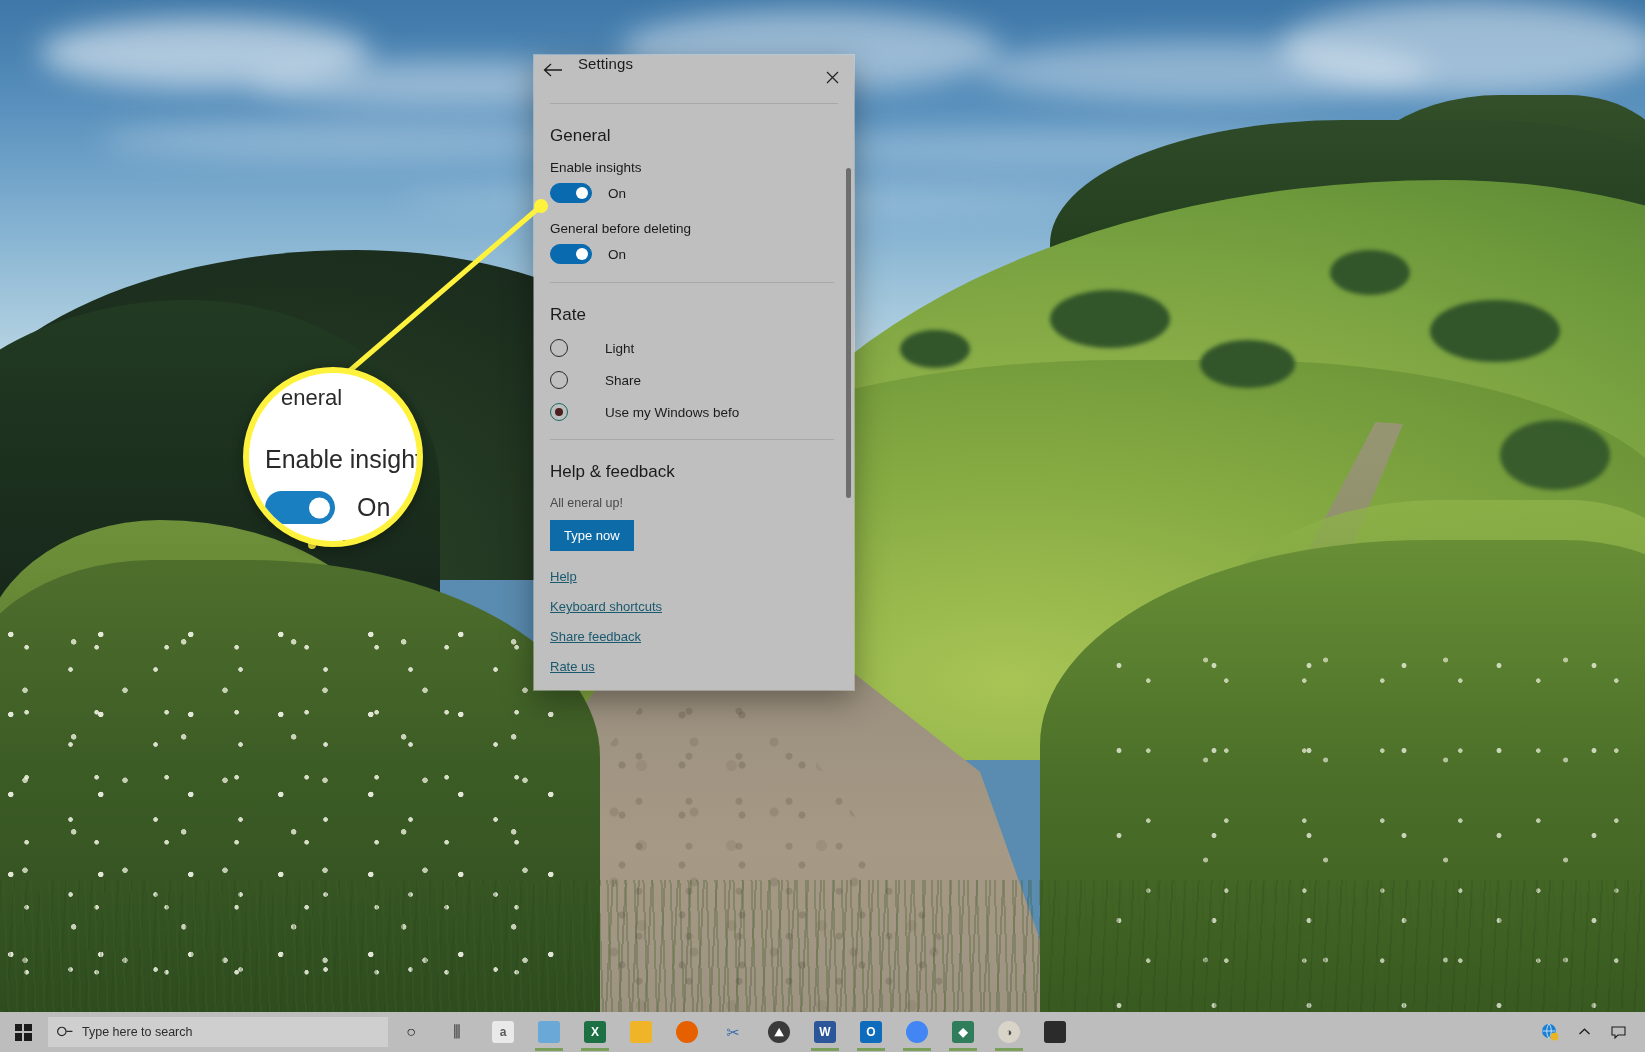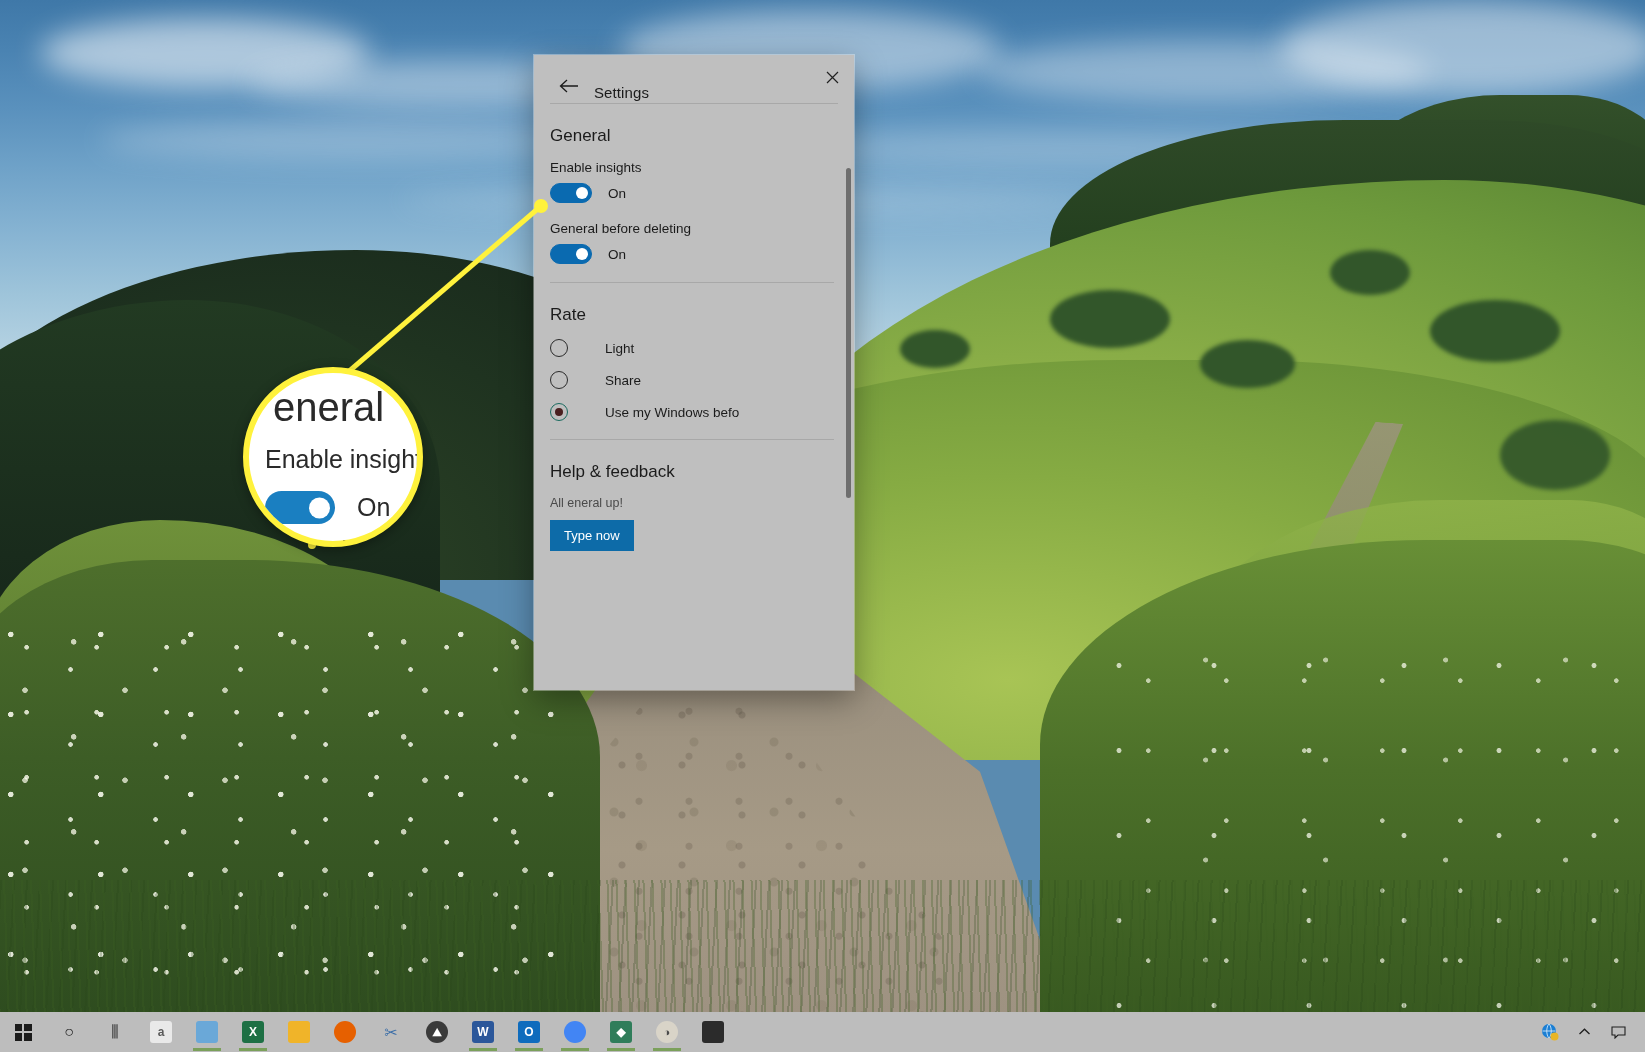--- a/index.html
+++ b/index.html
@@ -174,22 +174,22 @@
     left: 534px; top: 55px;
     width: 320px; height: 635px;
     background: #bfbfbf;
     box-shadow: 0 0 0 1px rgba(255,255,255,.35), 0 10px 30px rgba(0,0,0,.35);
     overflow: hidden;
     font-family: "Liberation Sans", sans-serif;
     z-index: 20;
   }
   .panel-titlebar {
     height: 46px;
-    display: flex; align-items: flex-end;
-    padding: 0 6px 0 20px;
+    display: flex; align-items: flex-start;
+    padding: 0 6px 0 4px;
     position: relative;
   }
   .back-arrow {
     width: 30px; height: 30px;
     display: flex; align-items: center; justify-content: center;
     color: #1b1b1b; font-size: 19px; line-height: 1;
     cursor: pointer;
   }
   .panel-title {
     font-size: 15px; color: #1b1b1b;
@@ -302,22 +302,22 @@
     overflow: hidden;
     z-index: 30;
     box-shadow: 0 3px 12px rgba(0,0,0,.35);
   }
   .callout-inner {
     position: absolute;
     left: 0; top: 0; width: 100%; height: 100%;
     padding: 0;
   }
   .co-general {
-    position: absolute; left: 24px; top: 12px;
-    font-size: 40px; color: #2a2a2a;
+    position: absolute; left: 32px; top: 12px;
+    font-size: 22px; color: #2a2a2a;
     white-space: nowrap;
   }
   .co-label {
     position: absolute; left: 16px; top: 72px;
     font-size: 25px; color: #2a2a2a; white-space: nowrap;
   }
   .co-toggle {
     position: absolute; left: 16px; top: 118px;
     width: 70px; height: 33px; border-radius: 17px;
     background: #1a7fc1;
@@ -513,20 +513,26 @@
           <span class="radio-label">Use my Windows befo</span>
         </div>
 
         <div class="divider"></div>
 
         
         <div class="section-h">Help &amp; feedback</div>
         <div class="caught-up">All eneral up!</div>
         <button class="sync-btn">Type now</button>
 
+        <div class="link-list">
+          <a>Help</a>
+          <a>Keyboard shortcuts</a>
+          <a>Share feedback</a>
+          <a>Rate us</a>
+        </div>
       </div>
 
       <div class="panel-scrollbar">
         <div class="thumb"></div>
       </div>
     </div>
   </div>
 
   <div id="callout">
     <div class="callout-inner">
@@ -543,20 +549,29 @@
   <div id="taskbar">
     <div class="start-btn">
       <span class="win-logo">
         <i></i>
           <i></i>
           <i></i>
           <i></i>
       </span>
     </div>
 
+    <div class="search-box">
+      <span class="search-icon">
+        <svg width="14" height="14" viewBox="0 0 14 14">
+          <circle cx="5.5" cy="5.5" r="4.2" stroke="#2a2a2a" stroke-width="1.2" fill="none"></circle>
+          <path d="M8.7 8.7 L13 13" stroke="#2a2a2a" stroke-width="1.2"></path>
+        </svg>
+      </span>
+      <span class="search-ph">Type here to search</span>
+    </div>
 
     <div id="tb-buttons" style="display:flex;align-items:center;">
         <div class="tb-icon">
           <span class="glyph" style="color: rgb(31, 31, 31);">○</span>
         </div>
         <div class="tb-icon">
           <span class="glyph" style="color: rgb(31, 31, 31);">⫼</span>
         </div>
         <div class="tb-icon">
           <span class="app-sq" style="background: rgb(233, 233, 233); color: rgb(90, 90, 90);">a</span>

